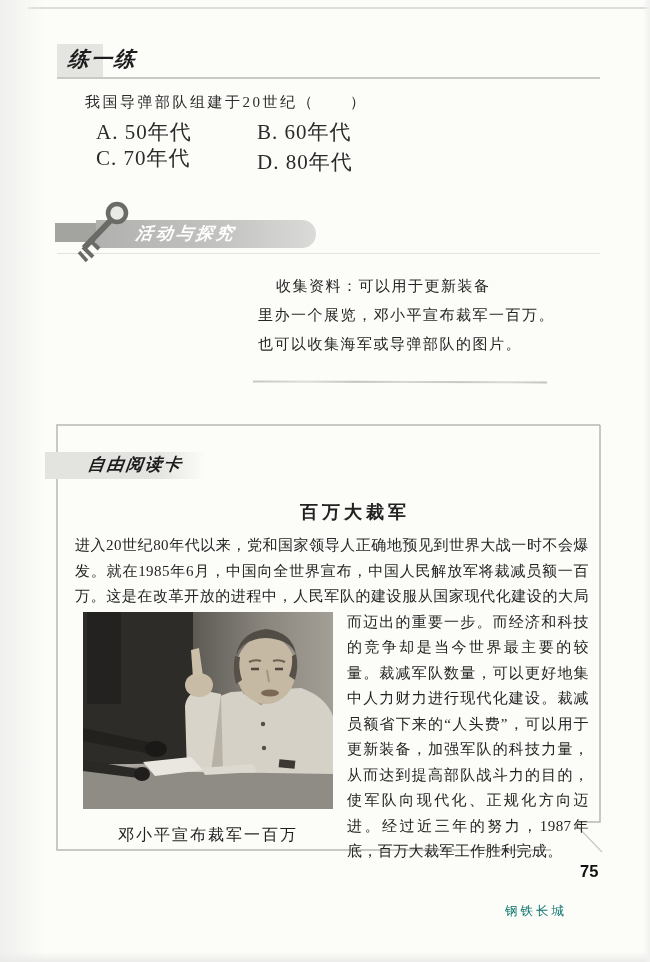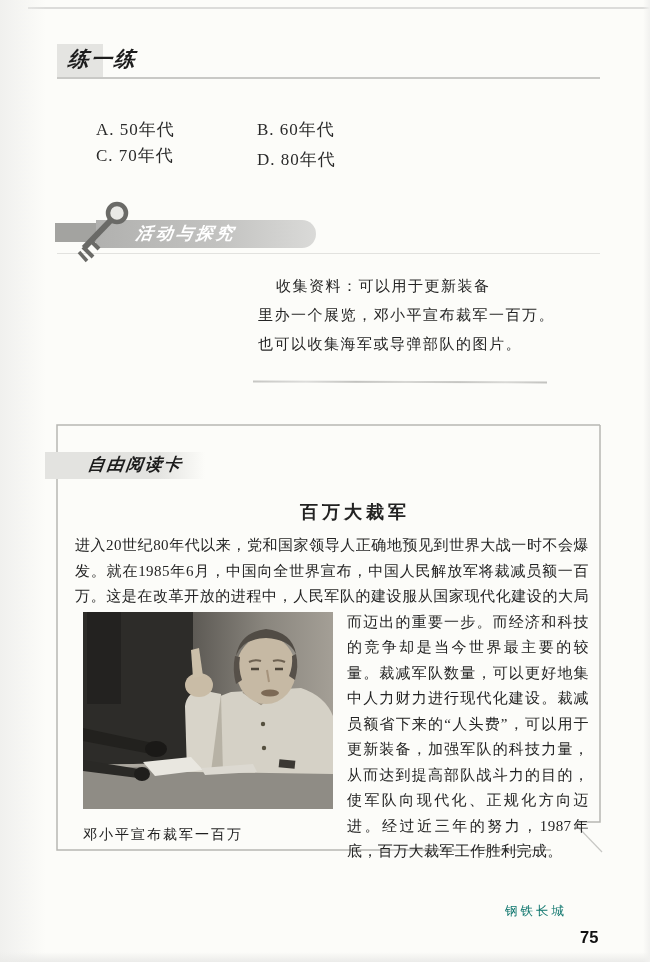--- a/index.html
+++ b/index.html
@@ -17,21 +17,21 @@
   .edge-right{position:absolute;right:0;top:0;width:7px;height:962px;
     background:linear-gradient(to left,#f1f1ef 0%,rgba(252,252,249,0) 100%);}
 
   
   .practice-band{position:absolute;left:57px;top:44px;width:46px;height:33px;background:#e4e4e1;}
   .practice-header{position:absolute;left:68px;top:45px;
     font-family:"Liberation Sans","DejaVu Sans",sans-serif;font-weight:bold;font-style:italic;
     transform:skewX(-6deg);font-size:21px;letter-spacing:2px;color:#1d1d1d;}
   .practice-rule{position:absolute;left:57px;top:77px;width:543px;height:2px;background:#c9c9c6;}
   .practice-question{position:absolute;left:85px;top:93px;font-size:15px;letter-spacing:2.5px;}
-  .opt{position:absolute;font-size:17px;letter-spacing:1px;}
+  .opt{position:absolute;font-size:21px;letter-spacing:1px;}
   .opt-a{left:96px;top:118px;} .opt-b{left:257px;top:118px;}
   .opt-c{left:96px;top:144px;} .opt-d{left:257px;top:148px;}
 
   
   .act-bar{position:absolute;left:55px;top:223px;width:42px;height:19px;background:#a3a3a0;}
   .act-banner{position:absolute;left:96px;top:220px;width:220px;height:28px;
     background:linear-gradient(90deg,#b1b1af 0%,#c2c2c0 55%,#dadad8 100%);
     border-radius:0 15px 15px 0;color:#ffffff;
     font-family:"Liberation Sans","DejaVu Sans",sans-serif;font-weight:bold;font-style:italic;
     font-size:17px;line-height:28px;padding-left:40px;letter-spacing:3px;box-sizing:border-box;}
@@ -56,40 +56,41 @@
     font-family:"Liberation Sans","DejaVu Sans",sans-serif;font-weight:bold;font-style:italic;
     transform:skewX(-7deg);font-size:17px;letter-spacing:2px;color:#1c1c1c;}
   .card-title{position:absolute;left:57px;top:500px;width:596px;text-align:center;z-index:2;
     font-family:"Liberation Sans","DejaVu Sans",sans-serif;font-weight:600;
     font-size:18px;letter-spacing:4px;color:#222;}
   .card-body{position:absolute;left:75px;top:533px;width:514px;z-index:2;
     font-size:15px;line-height:25.5px;text-align:justify;letter-spacing:0.4px;color:#242424;}
   .float-spacer{float:left;width:0;height:77px;}
   .photo-fig{float:left;clear:left;width:250px;margin:2px 14px 4px 8px;}
   .photo-fig svg{display:block;width:250px;height:197px;}
-  .photo-caption{font-size:14px;letter-spacing:2px;margin-top:13px;color:#1f1f1f;}
+  .photo-caption{text-align:center;font-size:16px;letter-spacing:2px;margin-top:13px;color:#1f1f1f;}
 
   
   .footer-chapter{position:absolute;left:505px;top:903px;font-size:12.5px;letter-spacing:3px;color:#0f766e;}
-  .page-number{position:absolute;left:580px;top:928px;
+  .page-number{position:absolute;left:580px;top:862px;
     font-family:"Liberation Sans","DejaVu Sans",sans-serif;font-weight:bold;font-size:16.5px;color:#111;}
 </style>
 </head>
 <body>
 
 <div class="page">
 
   <div class="edge-top"></div>
   <div class="edge-left"></div>
   <div class="edge-bottom"></div>
   <div class="edge-right"></div>
 
   <div class="practice-band"></div>
   <div class="practice-header">练一练</div>
   <div class="practice-rule"></div>
+  <div class="practice-question">我国导弹部队组建于20世纪（　　）</div>
   <div class="opt opt-a">A. 50年代</div>
   <div class="opt opt-b">B. 60年代</div>
   <div class="opt opt-c">C. 70年代</div>
   <div class="opt opt-d">D. 80年代</div>
 
   <div class="act-bar"></div>
   <div class="act-banner">
     <span class="skew">活动与探究</span>
   </div>
   <svg class="key-icon" viewBox="0 0 64 68">

